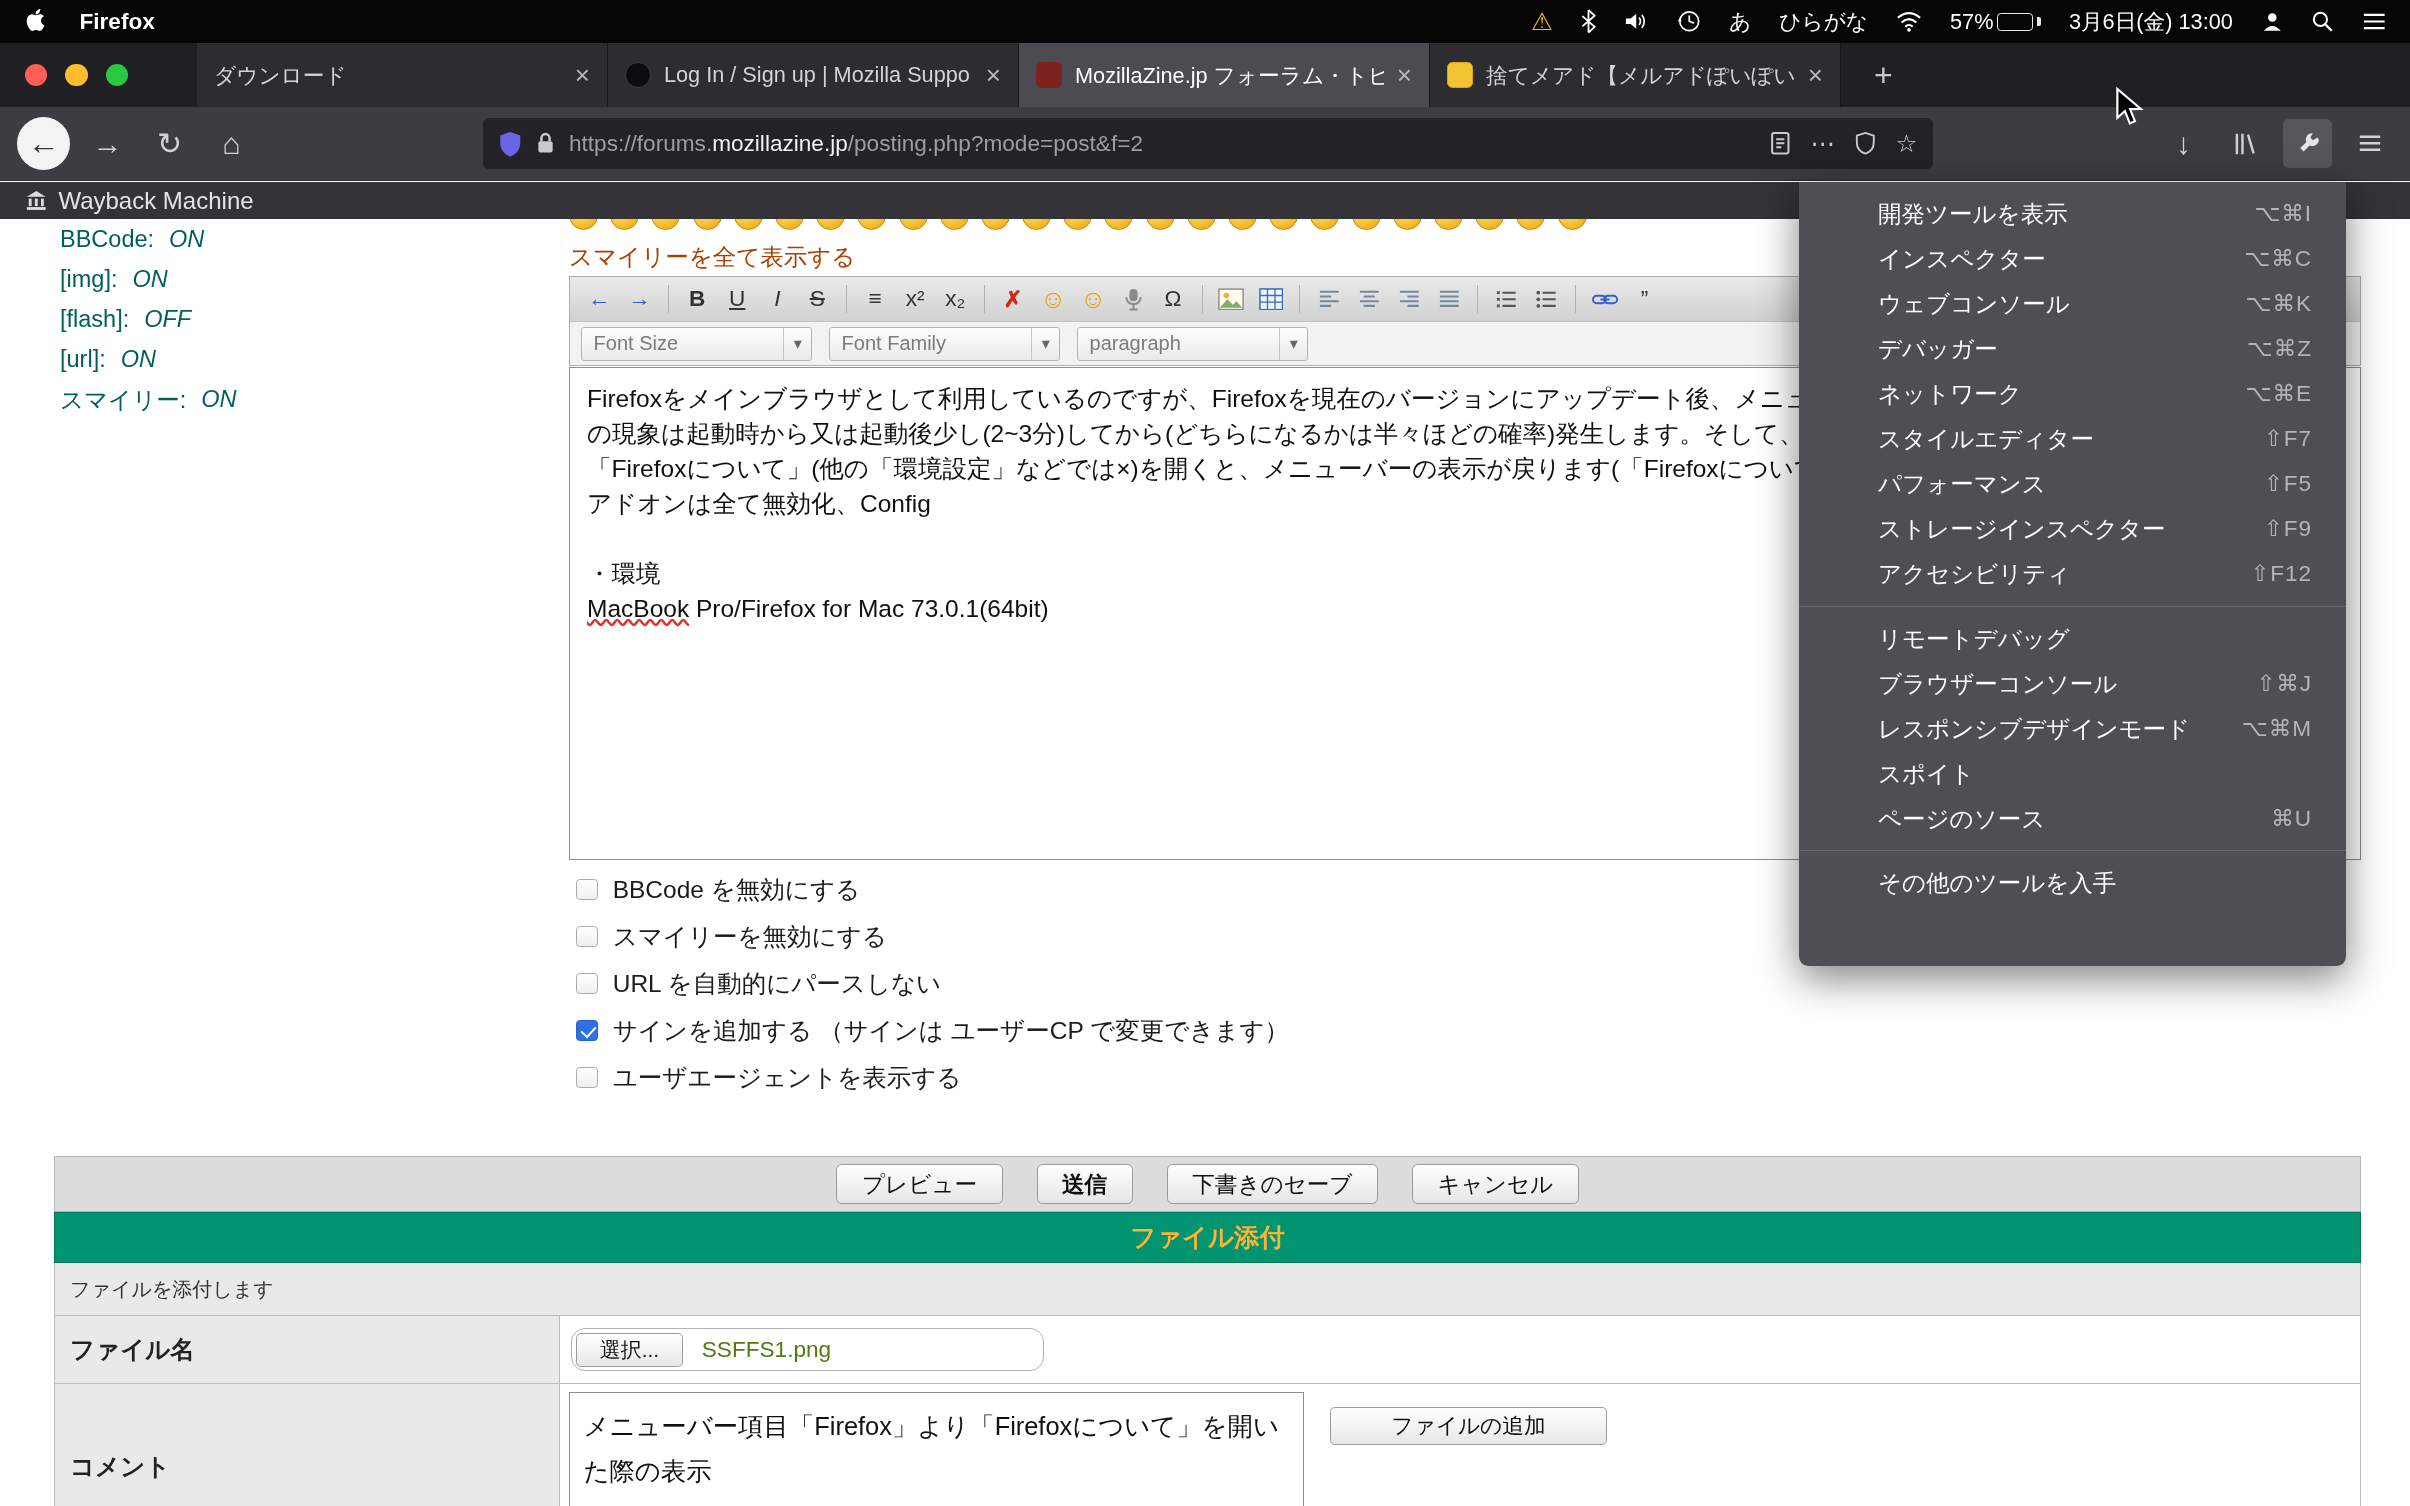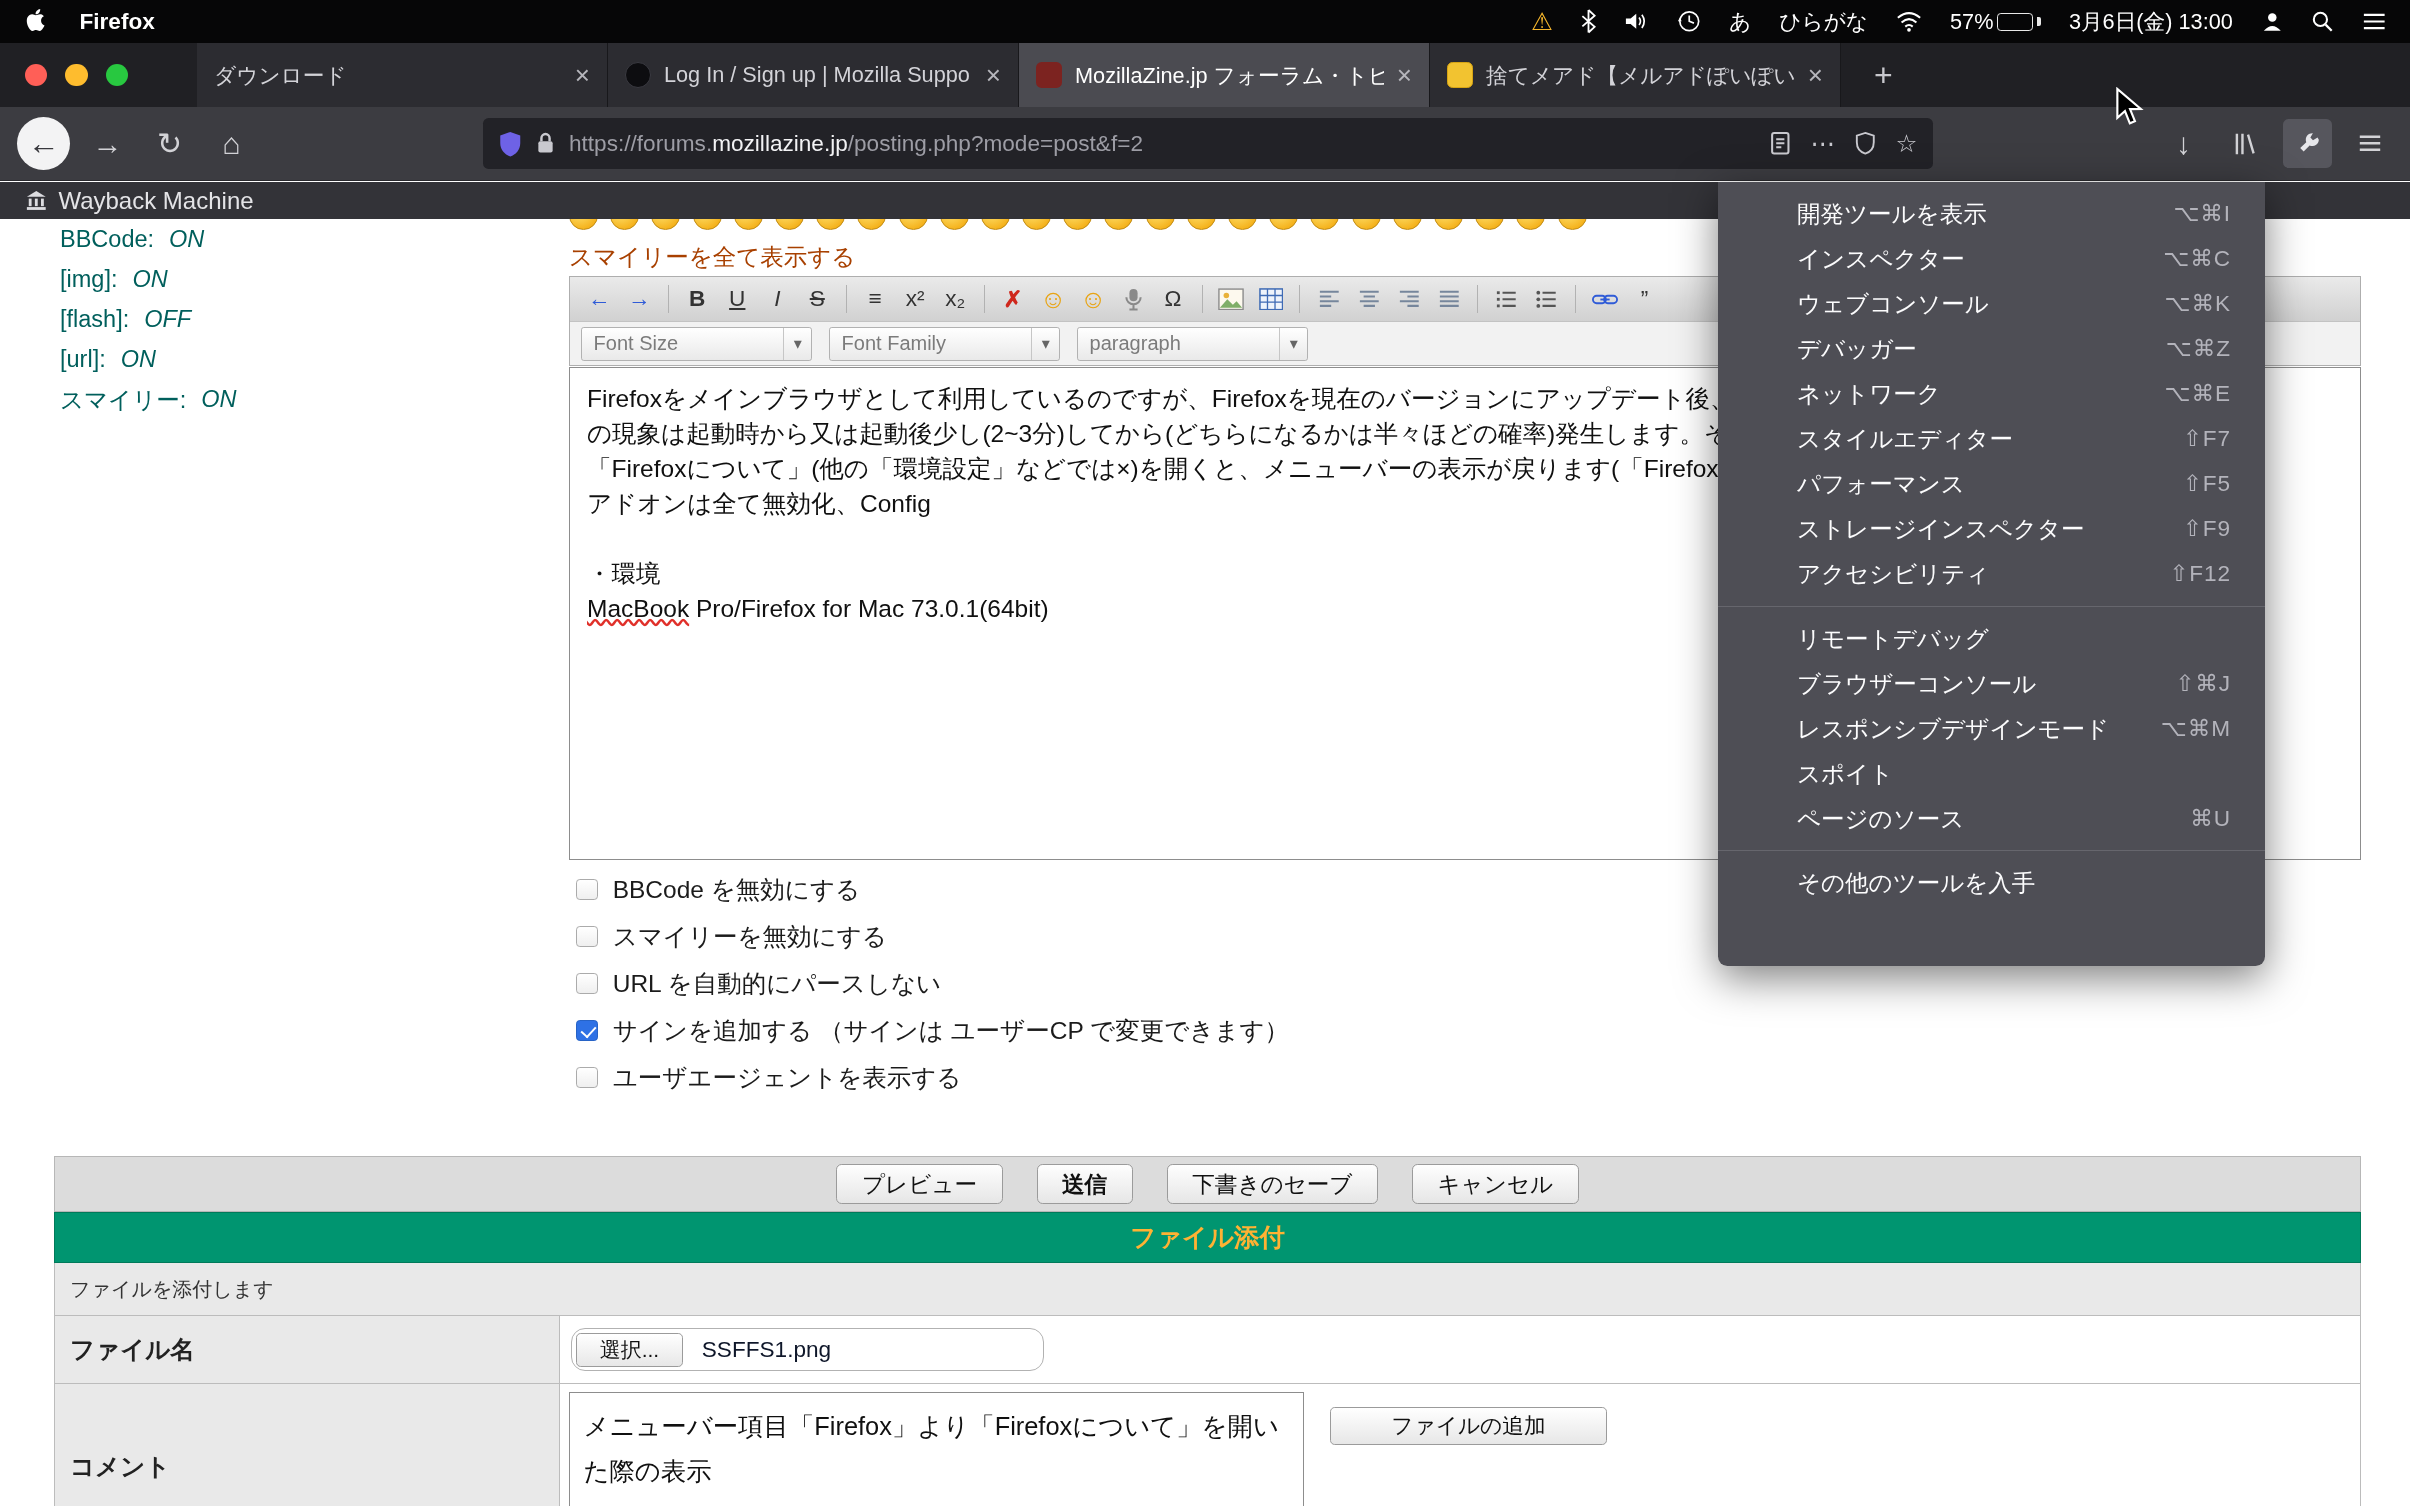--- a/index.html
+++ b/index.html
@@ -122,29 +122,29 @@
   .row-comment { top:1166px; height:471px; }
   .label-cell { width:505px; background:#e9e9e9; border-right:0.9px solid #bcbcbc; padding:0 15px;
                 font-weight:bold; font-size:24.5px; color:#222; display:flex; align-items:center; }
   .label-cell.topalign { align-items:flex-start; padding-top:66px; }
   .value-cell { flex:1; background:#fff; position:relative; display:flex; align-items:center; padding:0 11.3px; }
   .file-box { width:473px; height:43px; border:0.9px solid #b2b2b2; border-radius:14px; display:flex;
               align-items:center; gap:19px; padding:3.8px; }
   .choose-btn { height:34px; padding:0 22.6px; border:0.9px solid #9b9b9b; border-radius:4.7px;
                 background:linear-gradient(#fff,#e7e7e7); font-size:21px; color:#111;
                 display:flex; align-items:center; }
-  .fname { font-size:22.6px; color:#0f172a;text-align:center; }
+  .fname { font-size:22.6px; color:#4d7c0f;text-align:center; }
   .comment-area { position:absolute; left:9.4px; top:7.5px; width:735px; height:395px; border:0.9px solid #8d8d8d;
                   background:#fff; padding:11.3px 13px; font-size:25.4px; line-height:45px; color:#101010; }
   .addfile-btn { position:absolute; left:770px; top:22.6px; width:277px; height:38px; border:0.9px solid #9b9b9b;
                  border-radius:4.7px; background:linear-gradient(#fff,#e7e7e7); font-size:21.7px; color:#111;
                  display:flex; align-items:center; justify-content:center; }
 
   
-  .devmenu { position:absolute; left:1718px; top:182px; width:547px; background:#4e4e55;
+  .devmenu { position:absolute; left:1799px; top:182px; width:547px; background:#4e4e55;
              border-radius:0 0 9.4px 9.4px; box-shadow:0 11.3px 41px rgba(0,0,0,.5); padding:9.4px 0 60px;
              z-index:70; }
   .mitem { height:45px; display:flex; align-items:center; padding:0 34px 0 79px; color:#fcfcfd; font-size:23.5px; }
   .mshort { margin-left:auto; color:#b3b3bb; font-size:22.6px; letter-spacing:0.9px; }
   .msep { height:0.9px; background:#66666d; margin:9.4px 0; }
 
   .cursor { position:absolute; left:2115px; top:87px; z-index:99; }
 </style>
 </head>
 <body>

